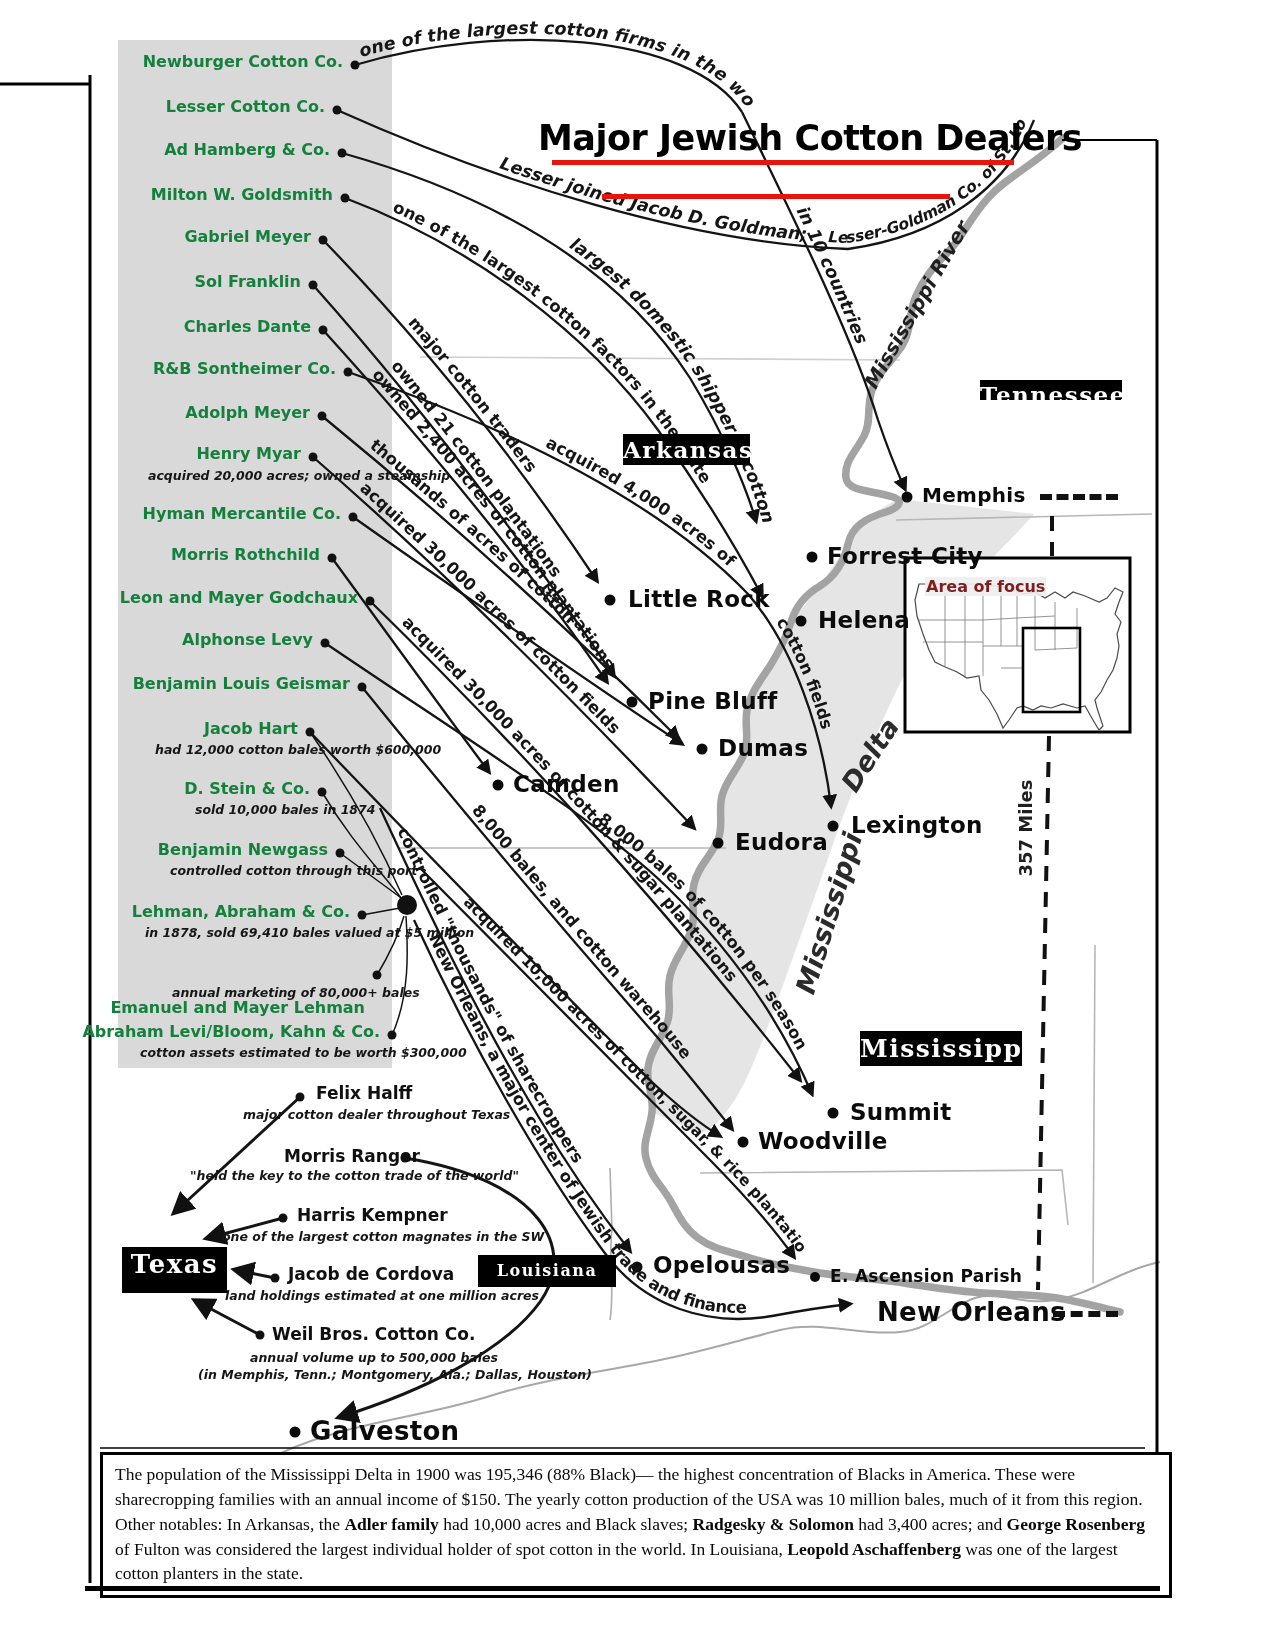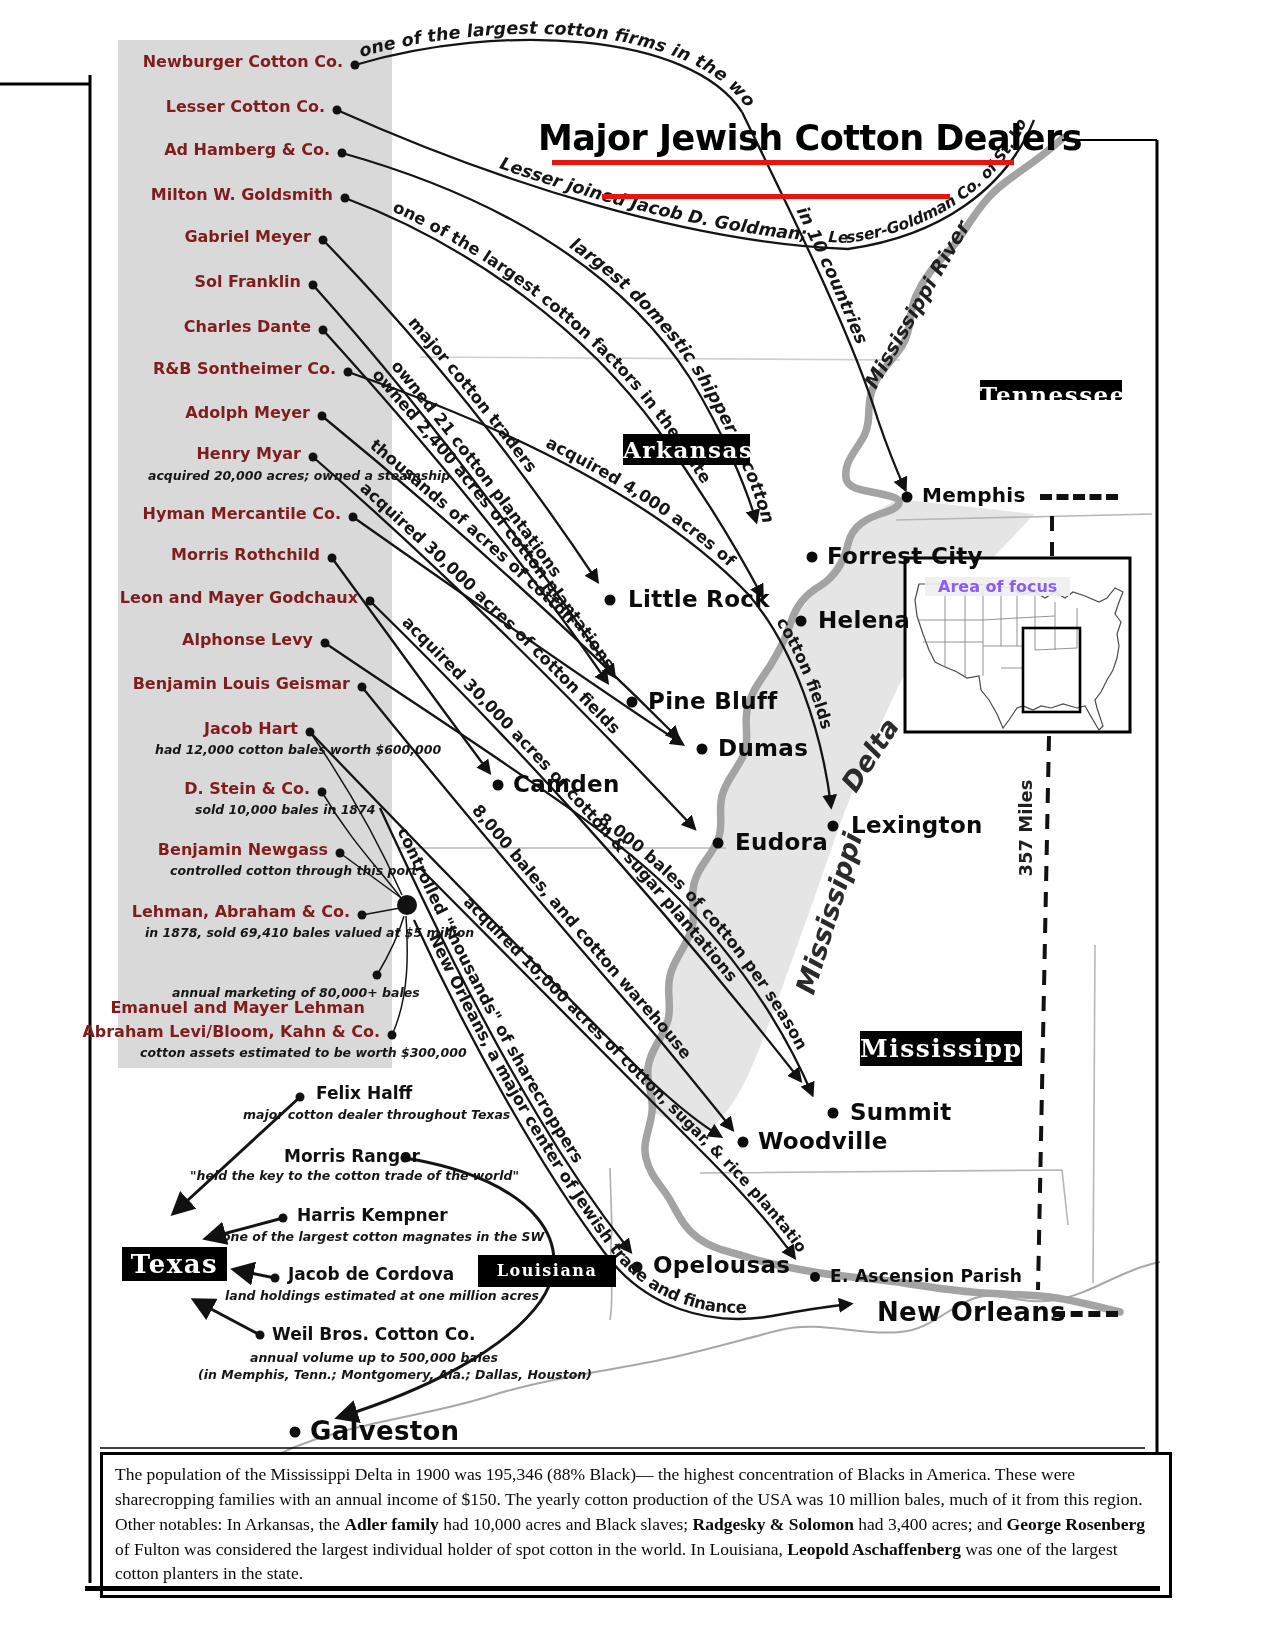--- a/index.html
+++ b/index.html
@@ -1,30 +1,30 @@
 <!DOCTYPE html>
 <html><head>
 <meta charset="utf-8">
 <style>
   html,body{margin:0;padding:0;background:#9a9a9a}
   .page{position:relative;width:1275px;height:1650px;background:#fff;overflow:hidden;
         font-family:"DejaVu Sans",sans-serif;color:#111}
   .panel{position:absolute;left:118px;top:40px;width:274px;height:1028px;background:#d9d9d9}
   .overlay{position:absolute;left:0;top:0;z-index:2}
-  .dealer{position:absolute;z-index:3;font-weight:bold;font-size:16px;white-space:nowrap;text-align:right;color:#7f1d1d}
+  .dealer{position:absolute;z-index:3;font-weight:bold;font-size:16px;white-space:nowrap;text-align:right;color:#15803d}
   .tdealer{position:absolute;z-index:3;font-weight:bold;font-size:17px;white-space:nowrap;color:#101010}
   .dnote{position:absolute;z-index:3;font-weight:bold;font-style:italic;font-size:12.5px;white-space:nowrap;text-align:center;color:#161616}
   .city{position:absolute;z-index:3;font-weight:bold;font-size:23px;white-space:nowrap;color:#0b0b0b;letter-spacing:.3px}
   .state{position:absolute;z-index:3;background:#000;color:#fff;font-family:"DejaVu Serif",serif;
          font-weight:bold;text-align:center;letter-spacing:1.5px;white-space:nowrap}
   .trail{position:absolute;z-index:3;border-top:6px dashed #111}
   .title-main{position:absolute;z-index:3;font-weight:bold;font-size:35px;letter-spacing:-.5px;white-space:nowrap;color:#000}
   .title-sub{position:absolute;z-index:3;font-weight:bold;font-size:23px;white-space:nowrap;color:#8f8f8f;text-shadow:1px 1px 0 #d6d6d6}
   .redbar{position:absolute;z-index:3;height:5px;background:#e8150f}
-  .aof{position:absolute;z-index:4;font-weight:bold;font-size:16px;white-space:nowrap;background:rgba(238,238,238,.9);padding:0 13px;color:#8b5cf6}
+  .aof{position:absolute;z-index:4;font-weight:bold;font-size:16px;white-space:nowrap;background:rgba(238,238,238,.9);padding:0 1px;color:#7f1d1d}
   .footer{position:absolute;z-index:3;left:100px;top:1452px;width:1042px;border:3px solid #000;background:#fff;
           padding:7px 12px 9px 12px;font-family:"Liberation Serif",serif;font-size:17.5px;line-height:1.42;color:#090909}
   .botline{position:absolute;z-index:3;left:85px;top:1586px;width:1075px;height:5px;background:#000}
   svg text{font-family:"DejaVu Sans",sans-serif;font-weight:bold}
   .an{font-size:16.5px;fill:#151515}
   .ani{font-size:17.5px;font-style:italic;fill:#151515}
   .an15{font-size:15.5px}
 </style>
 </head>
 <body>
@@ -272,21 +272,21 @@
   <div class="tdealer" style="left:288px;top:1264px">Jacob de Cordova</div>
   <div class="dnote" style="left:225px;top:1288px;width:215px">land holdings estimated at one million acres</div>
   <div class="tdealer" style="left:272px;top:1324px">Weil Bros. Cotton Co.</div>
   <div class="dnote" style="left:250px;top:1350px;width:192px">annual volume up to 500,000 bales</div>
   <div class="dnote" style="left:198px;top:1367px;width:290px">(in Memphis, Tenn.; Montgomery, Ala.; Dallas, Houston)</div>
 
   <div class="state" style="left:980px;top:380px;width:142px;height:20px;font-size:23px;line-height:30px">Tennessee</div>
   <div class="state" style="left:623px;top:434px;width:127px;height:31px;font-size:23px;line-height:31px">Arkansas</div>
   <div class="state" style="left:860px;top:1031px;width:162px;height:35px;font-size:25px;line-height:35px">Mississippi</div>
   <div class="state" style="left:478px;top:1255px;width:138px;height:32px;font-size:16px;line-height:32px">Louisiana</div>
-  <div class="state" style="left:122px;top:1247px;width:105px;height:34px;font-size:26px;line-height:34px">Texas</div>
+  <div class="state" style="left:122px;top:1247px;width:105px;height:46px;font-size:26px;line-height:34px">Texas</div>
 
   <div class="city" style="left:922px;top:483px;font-size:20px">Memphis</div>
   <div class="trail" style="left:1040px;top:494px;width:78px"></div>
   <div class="city" style="left:827px;top:543px">Forrest City</div>
   <div class="city" style="left:628px;top:586px">Little Rock</div>
   <div class="city" style="left:818px;top:607px">Helena</div>
   <div class="city" style="left:648px;top:688px">Pine Bluff</div>
   <div class="city" style="left:718px;top:735px">Dumas</div>
   <div class="city" style="left:513px;top:771px">Camden</div>
   <div class="city" style="left:735px;top:829px">Eudora</div>

